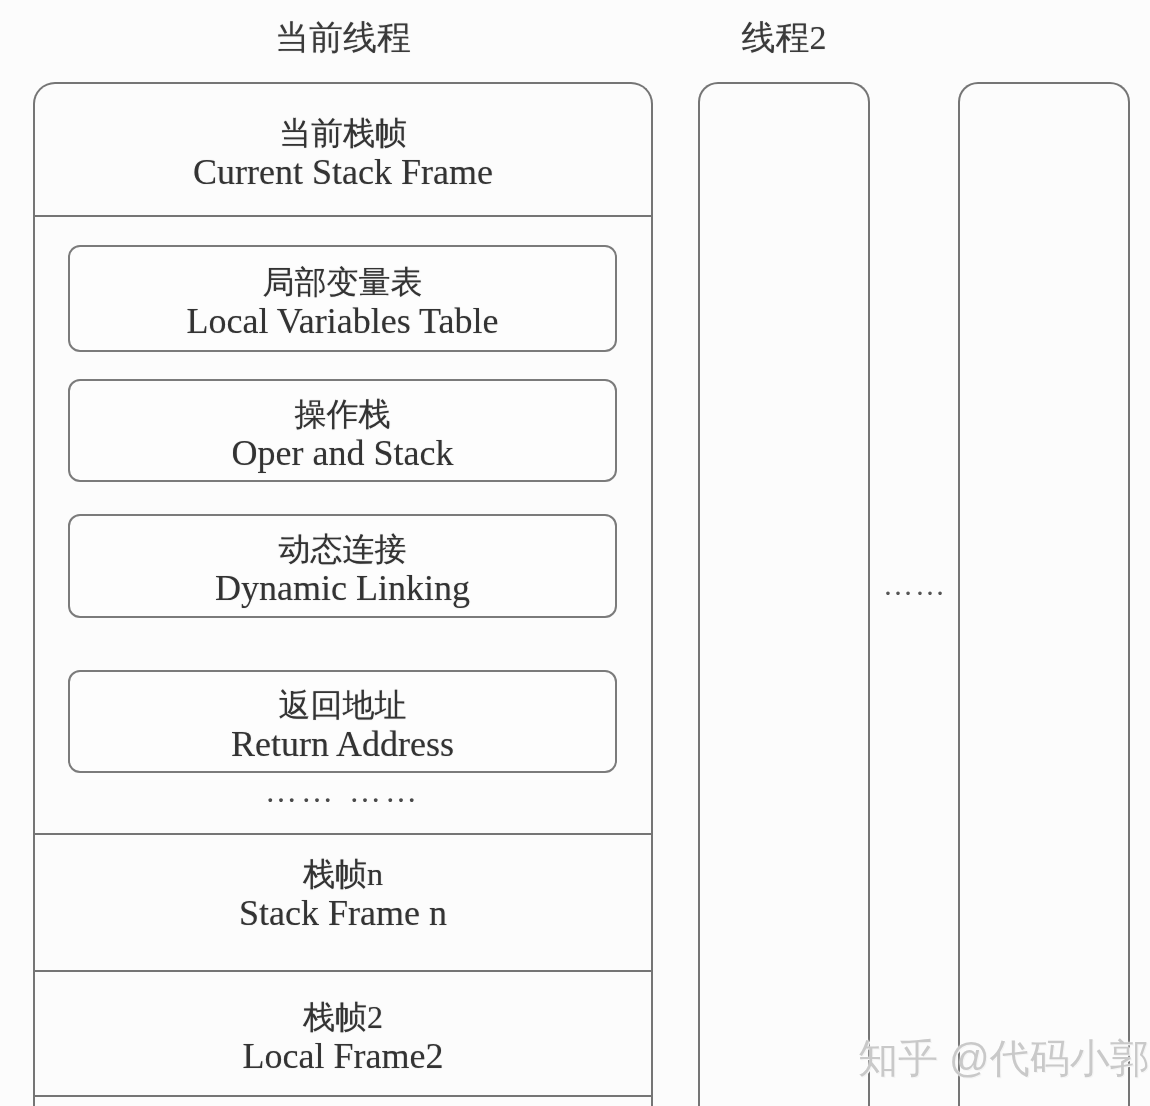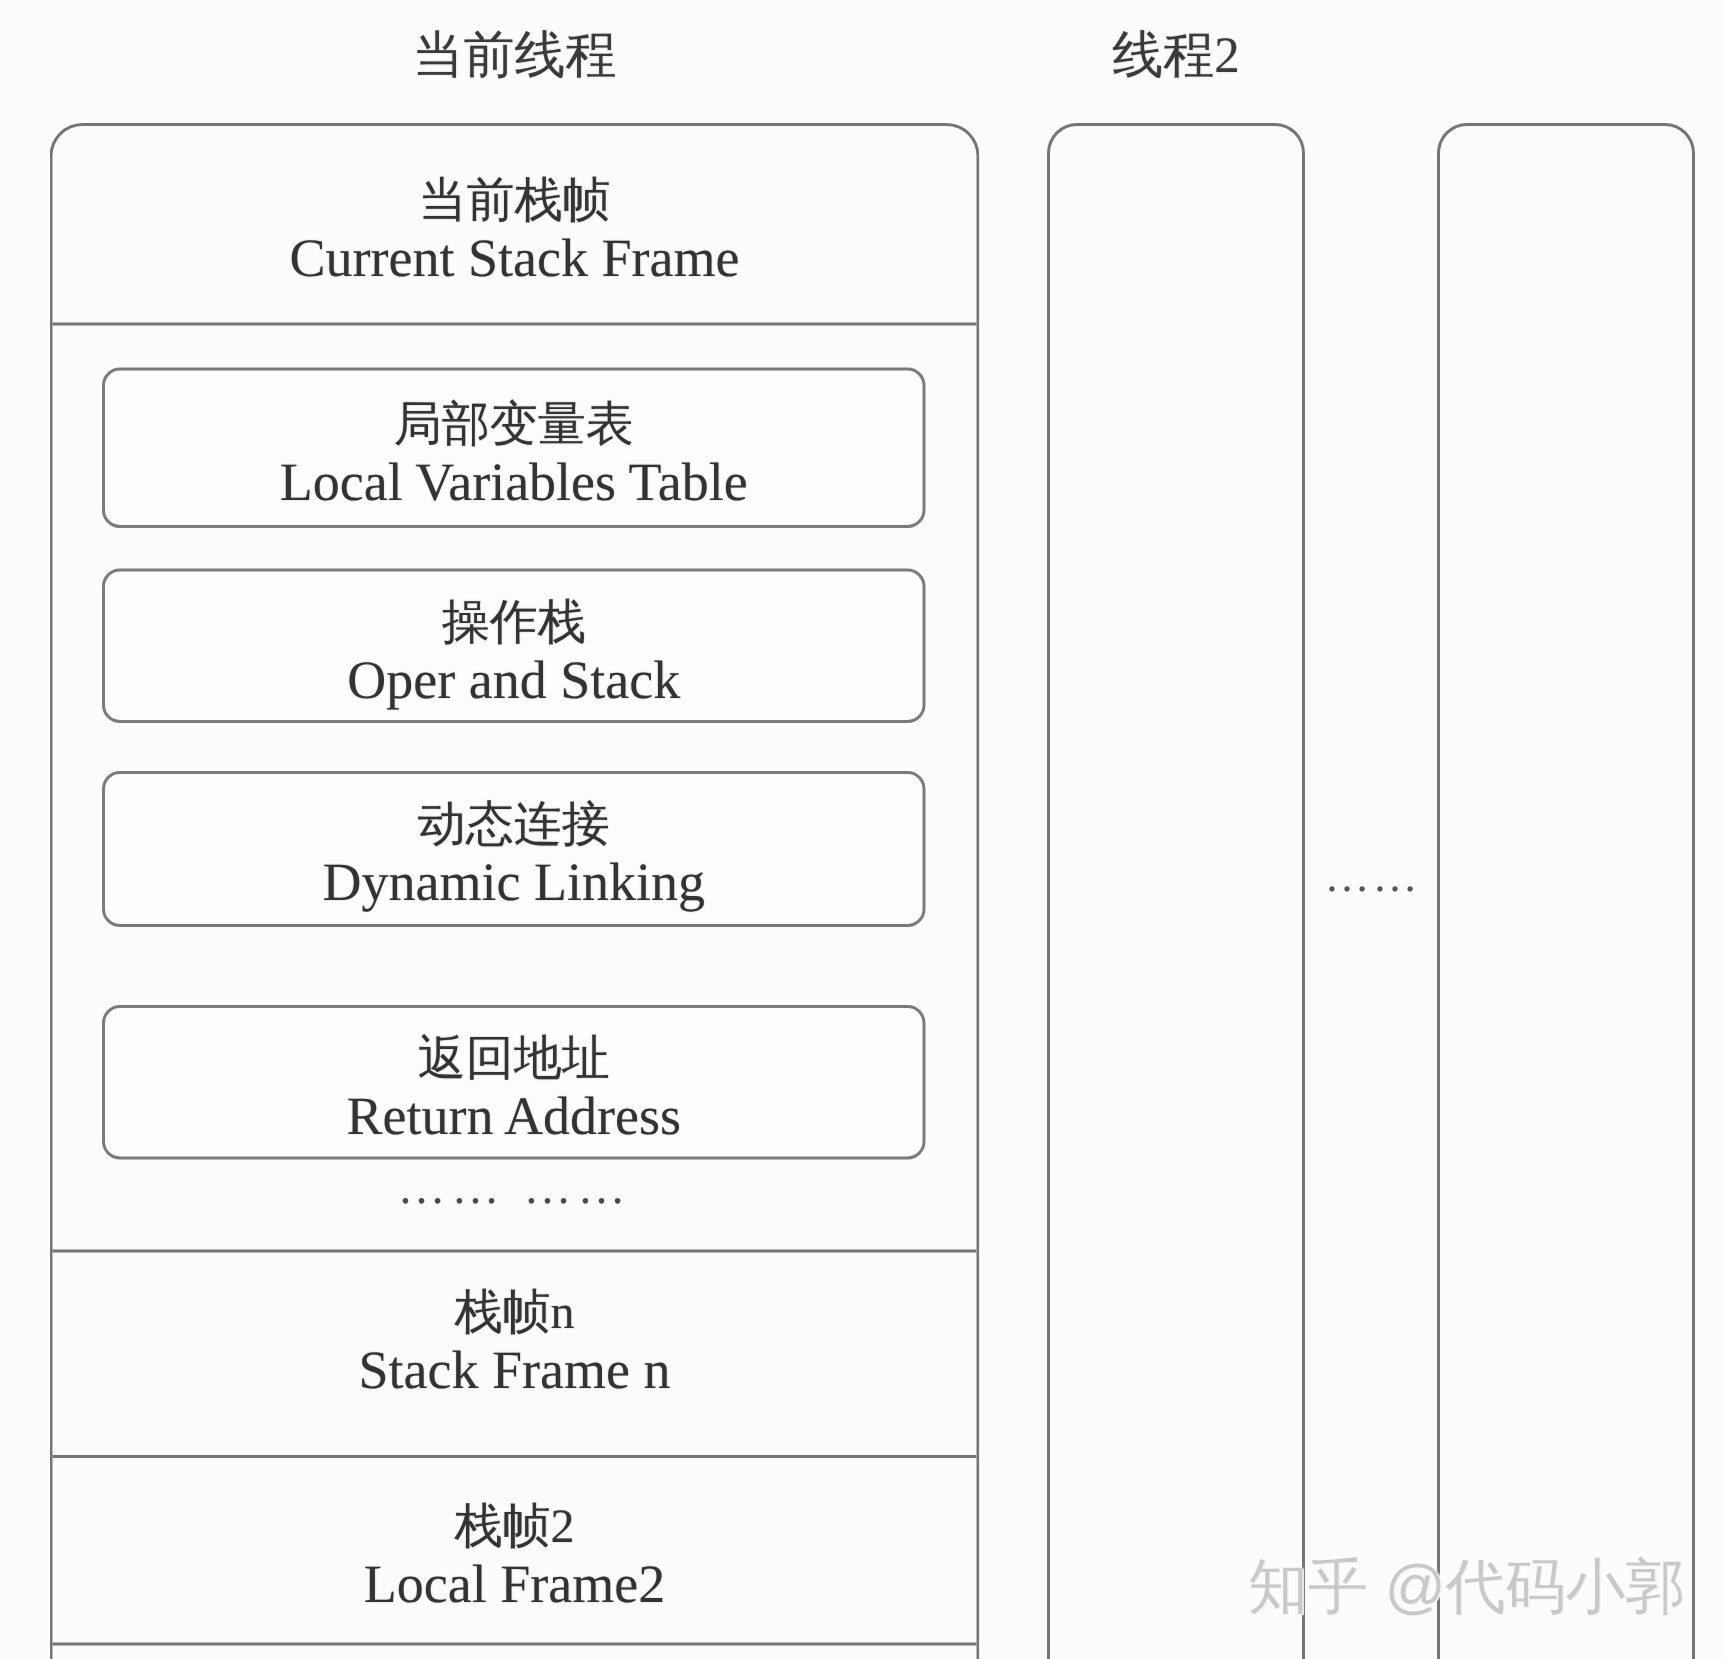--- a/index.html
+++ b/index.html
@@ -133,21 +133,21 @@
     top: 568px;
     text-align: center;
     font-size: 30px;
     letter-spacing: 2px;
     color: #555555;
   }
 
   
   .watermark {
     position: absolute;
-    left: 832px;
+    left: 858px;
     top: 1034px;
     z-index: 10;
     font-family: "Liberation Sans", "DejaVu Sans", sans-serif;
     font-size: 40px;
     line-height: 48px;
     white-space: nowrap;
     color: #c9c9c9;
     text-shadow: 0 0 2px #ffffff, 1px 1px 0 #f2f2f2;
   }
 </style>

